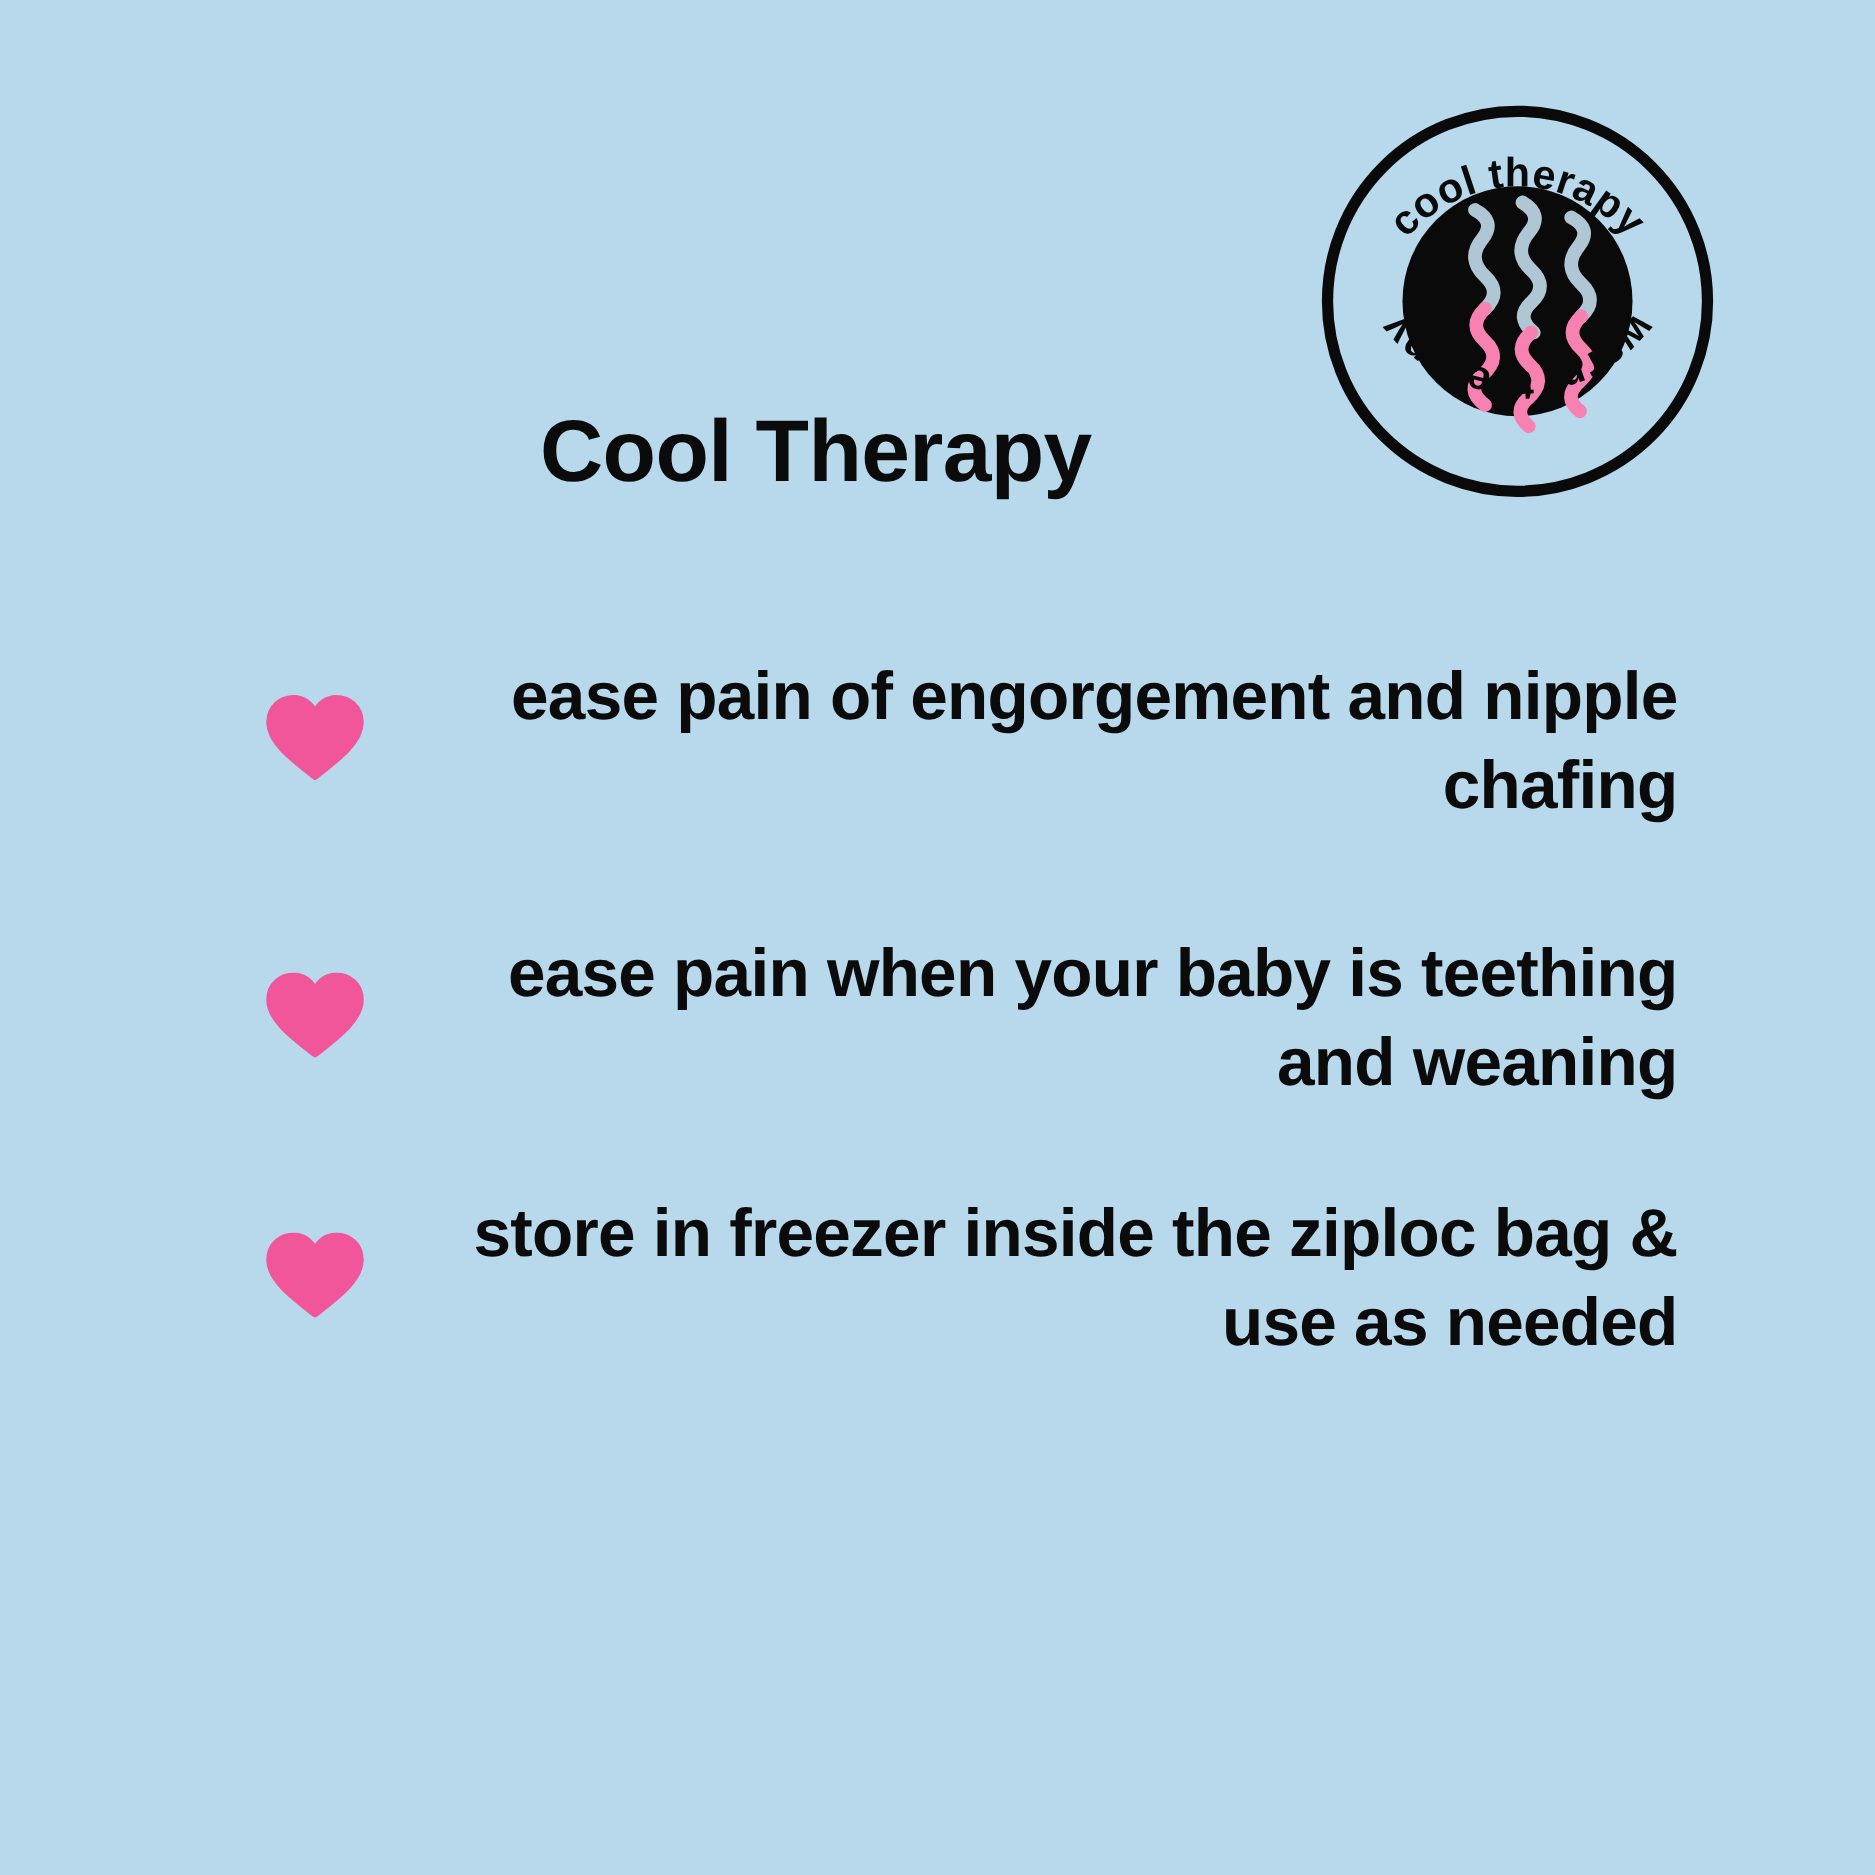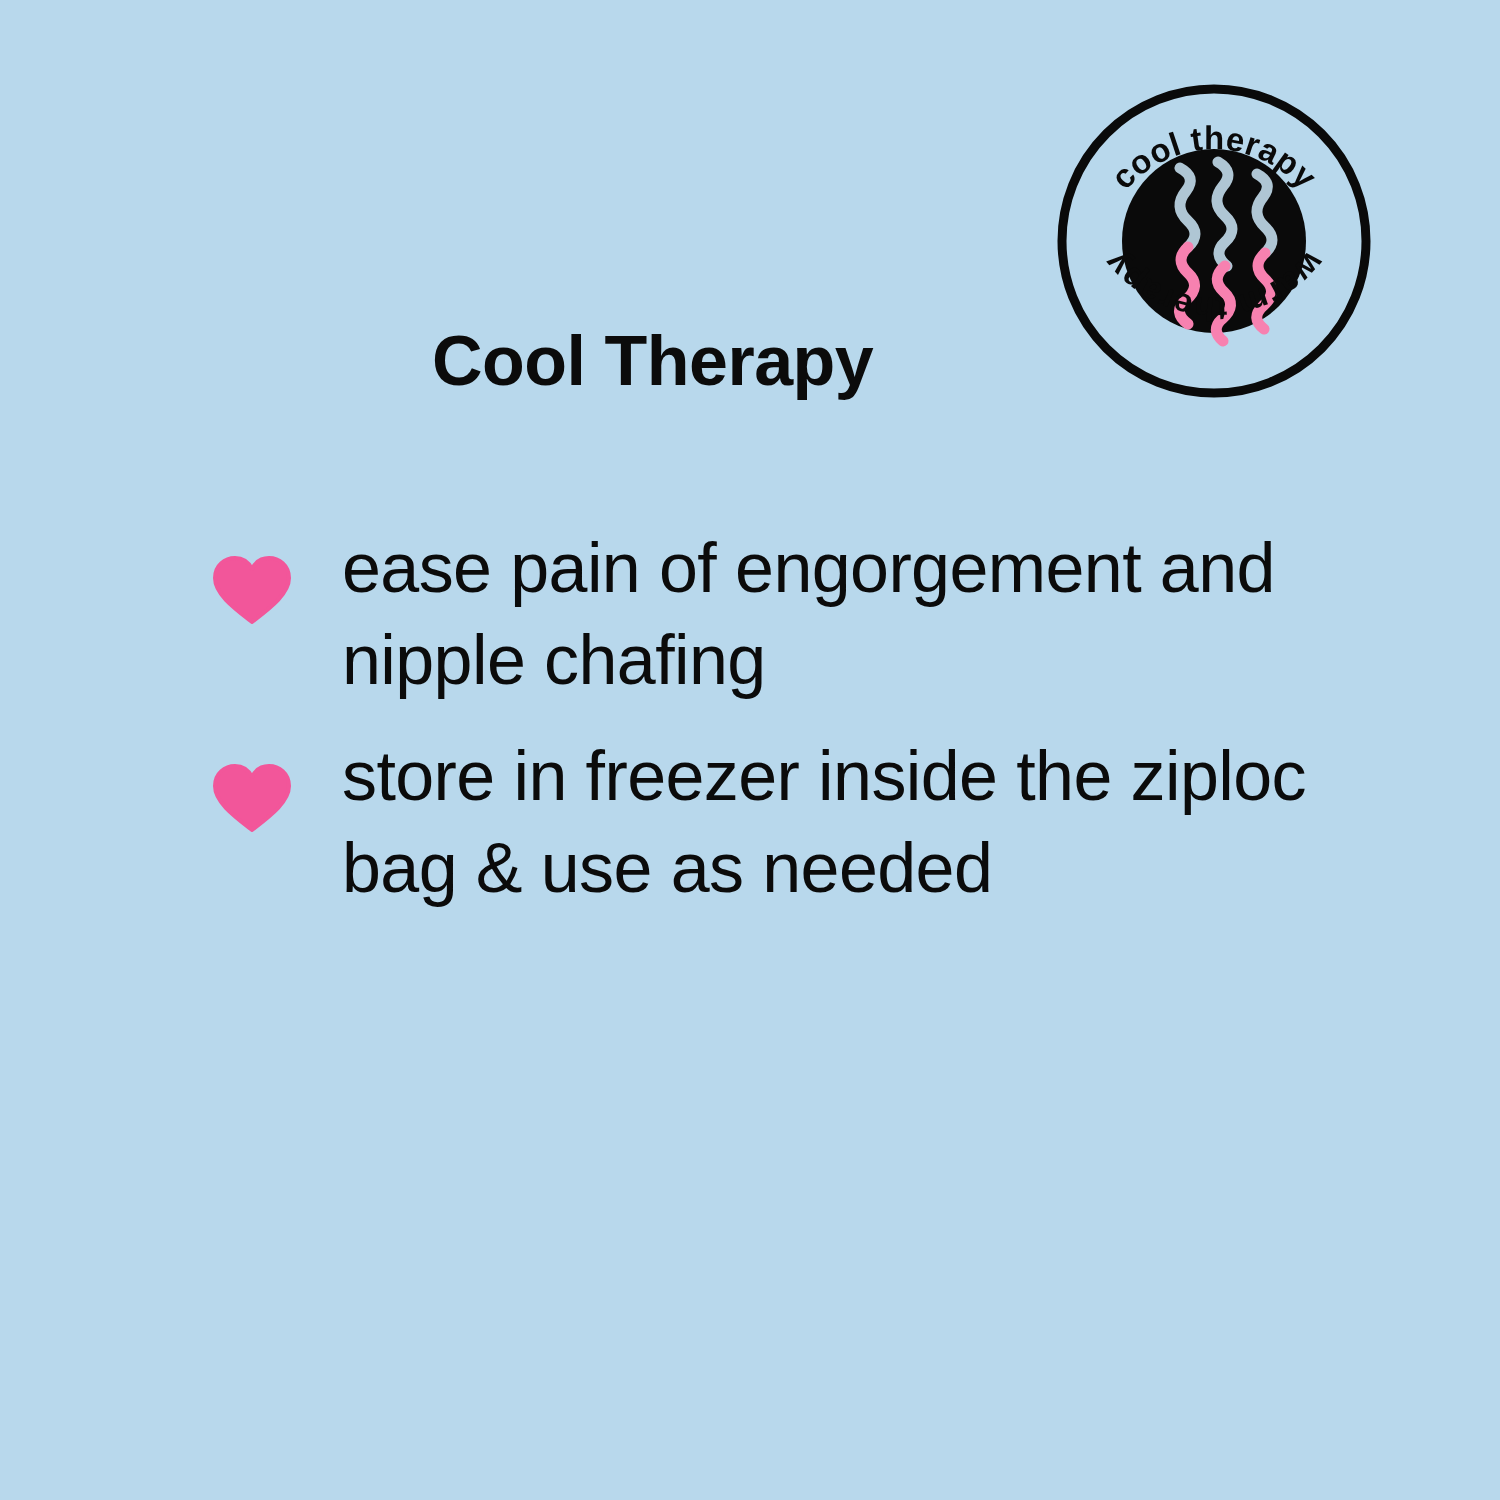--- a/index.html
+++ b/index.html
@@ -65,26 +65,27 @@
     position:absolute;
     left:2px;
     top:34px;
     width:80px;
     height:68px;
   }
   .heart svg { display:block; width:100%; height:100%; }
 
   .bullet-text {
     margin-left:132px;
-    font-size:70px;
-    font-weight:normal;
+    font-size:54px;
+    font-weight:bold;
     color:#0b0b0b;
     line-height:1.32;
     letter-spacing:-0.6px;
     max-width:1000px;
+    text-align:right;
   }
 </style>
 </head>
 <body>
 
 <div id="canvas">
 
   <div class="badge">
     <svg viewBox="0 0 324 354" xmlns="http://www.w3.org/2000/svg" aria-hidden="true">
       <defs>
@@ -134,20 +135,29 @@
     <div class="bullet-row r1">
       <span class="heart">
         <svg viewBox="0 0 80 68" xmlns="http://www.w3.org/2000/svg" aria-hidden="true">
           <path d="M40 66 C 22 52 3 38 3 22 C 3 9 13 2 23 2 C 31 2 37 7 40 13
                    C 43 7 49 2 57 2 C 67 2 77 9 77 22 C 77 38 58 52 40 66 Z" fill="#f2569a" stroke="#f2569a" stroke-width="4" stroke-linejoin="round"></path>
         </svg>
       </span>
       <div class="bullet-text">ease pain of engorgement and nipple chafing</div>
     </div>
 
+    <div class="bullet-row r2">
+      <span class="heart">
+        <svg viewBox="0 0 80 68" xmlns="http://www.w3.org/2000/svg" aria-hidden="true">
+          <path d="M40 66 C 22 52 3 38 3 22 C 3 9 13 2 23 2 C 31 2 37 7 40 13
+                   C 43 7 49 2 57 2 C 67 2 77 9 77 22 C 77 38 58 52 40 66 Z" fill="#f2569a" stroke="#f2569a" stroke-width="4" stroke-linejoin="round"></path>
+        </svg>
+      </span>
+      <div class="bullet-text">ease pain when your baby is teething and weaning</div>
+    </div>
 
     <div class="bullet-row r3">
       <span class="heart">
         <svg viewBox="0 0 80 68" xmlns="http://www.w3.org/2000/svg" aria-hidden="true">
           <path d="M40 66 C 22 52 3 38 3 22 C 3 9 13 2 23 2 C 31 2 37 7 40 13
                    C 43 7 49 2 57 2 C 67 2 77 9 77 22 C 77 38 58 52 40 66 Z" fill="#f2569a" stroke="#f2569a" stroke-width="4" stroke-linejoin="round"></path>
         </svg>
       </span>
       <div class="bullet-text">store in freezer inside the ziploc bag &amp; use as needed</div>
     </div>

